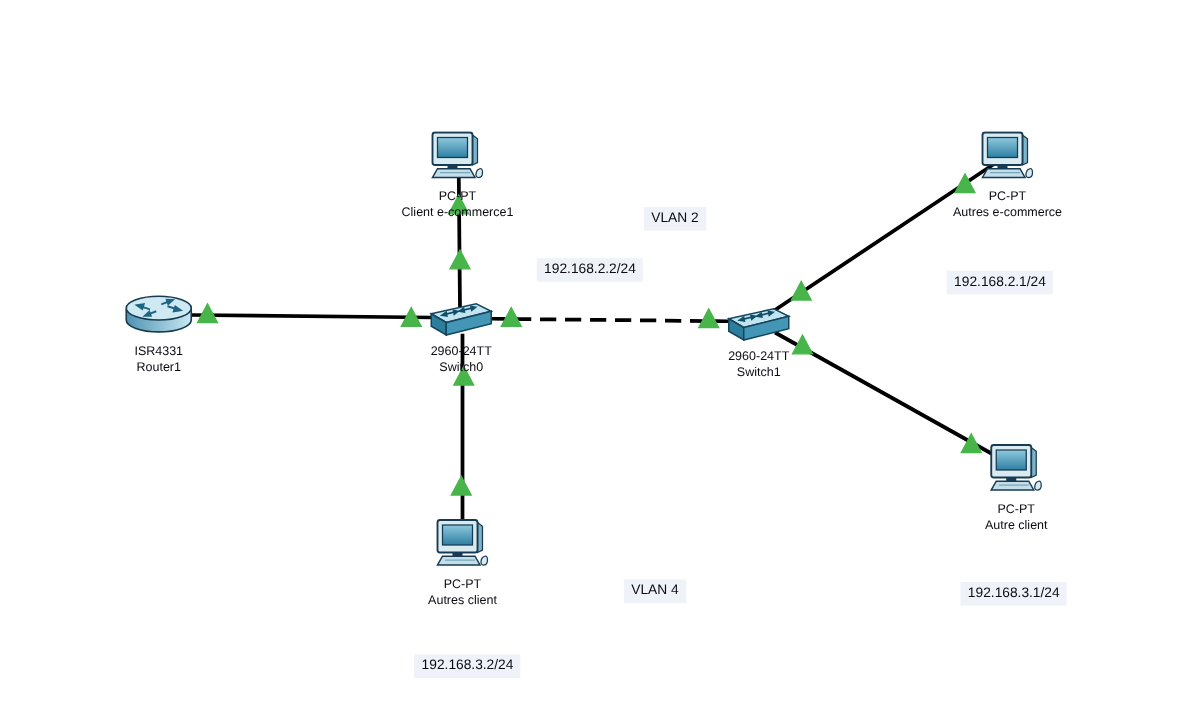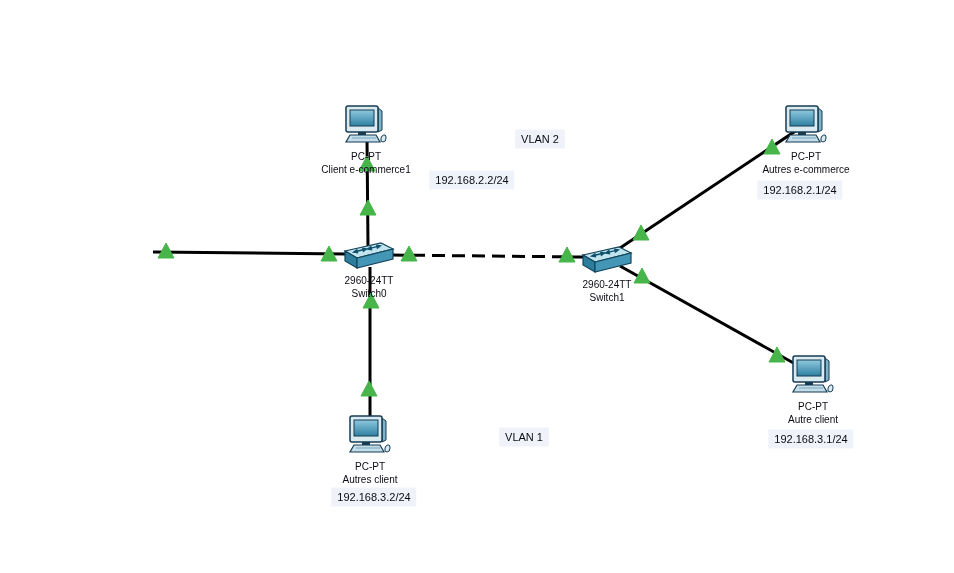--- a/index.html
+++ b/index.html
@@ -12,21 +12,21 @@
     position:absolute;width:170px;display:flex;flex-direction:column;align-items:center;
     text-align:center;
   }
   .device .dev-label{
     font-size:10px;line-height:13px;color:#0b0b14;white-space:nowrap;
   }
   .device .icon-wrap{display:block;}
   .note{
     position:absolute;transform:translate(-50%,-50%);
     background:#eff3f9;color:#0b0b14;font-size:11px;line-height:13px;
-    padding:3px 6px;white-space:nowrap;
+    padding:3px 6px;white-space:nowrap;margin-top:36px;
   }
   .lnk{stroke:#000000;stroke-width:3;}
   .lnk.dashed{stroke-dasharray:13 7;}
   .status-arrow{fill:#47b549;stroke:#47b549;}
 </style>
 </head>
 <body>
 
 <div class="canvas">
 
@@ -58,20 +58,40 @@
       <polygon class="status-arrow" points="368,200 360,215 376,215"></polygon>
       <polygon class="status-arrow" points="371,293 363,308 379,308"></polygon>
       <polygon class="status-arrow" points="369,381 361,396 377,396"></polygon>
       <polygon class="status-arrow" points="641,225 633,240 649,240"></polygon>
       <polygon class="status-arrow" points="772,139 764,154 780,154"></polygon>
       <polygon class="status-arrow" points="642,268 634,283 650,283"></polygon>
       <polygon class="status-arrow" points="777,347 769,362 785,362"></polygon>
     </g>
   </svg>
 
+  <div class="device" style="left:42px;top:234px;">
+    <span class="icon-wrap">
+      <svg width="58" height="36" viewBox="0 0 58 36">
+        <path d="M3,13 L3,22 A26,9.5 0 0 0 55,22 L55,13" fill="url(#rbody)" stroke="#173b52" stroke-width="1.3"></path>
+        <ellipse cx="29" cy="12.5" rx="26" ry="9.5" fill="#cfe9f2" stroke="#173b52" stroke-width="1.3"></ellipse>
+        <g stroke="#1d6683" stroke-width="1.5" fill="#1d6683">
+          <line x1="22" y1="13.5" x2="15" y2="11.3"></line>
+          <polygon points="11.5,10.2 17,9.4 15.8,13.2"></polygon>
+          <line x1="36" y1="11" x2="43" y2="13.2"></line>
+          <polygon points="46.5,14.2 41,15 42.2,11.2"></polygon>
+          <line x1="31" y1="9.5" x2="37" y2="7.2"></line>
+          <polygon points="40.2,6 35.4,5.8 36.6,9.2"></polygon>
+          <line x1="27" y1="15" x2="21" y2="17.3"></line>
+          <polygon points="17.8,18.6 22.6,18.7 21.4,15.3"></polygon>
+        </g>
+      </svg>
+    </span>
+    <div class="dev-label">ISR4331</div>
+    <div class="dev-label">Router1</div>
+  </div>
 
   <div class="device" style="left:284px;top:240px;">
     <span class="icon-wrap">
       <svg width="52" height="30" viewBox="0 0 52 30">
         <polygon points="2,11 38,3 50,9 14,18" fill="#c2e4ee" stroke="#14455c" stroke-width="1.2"></polygon>
         <polygon points="2,11 14,18 14,28 2,21" fill="#2d7d9c" stroke="#14455c" stroke-width="1.2"></polygon>
         <polygon points="14,18 50,9 50,19 14,28" fill="#4496b6" stroke="#14455c" stroke-width="1.2"></polygon>
         <g stroke="#11506b" stroke-width="1.3" fill="#11506b">
           <line x1="13" y1="11.5" x2="21" y2="9.5"></line>
           <polygon points="10.5,12.2 14.5,12.8 13.9,9.8"></polygon>
@@ -164,20 +184,20 @@
         <polygon points="7,30 33,30 37,37 3,37" fill="#c3dde9" stroke="#173b52" stroke-width="1.2"></polygon>
         <line x1="9" y1="33" x2="33" y2="33" stroke="#7aa7bc" stroke-width="1"></line>
         <path d="M39,31 q4,-3 4,2 q0,4 -3,4 q-3,0 -2,-4 z" fill="#d9eaf1" stroke="#173b52" stroke-width="1"></path>
       </svg>
     </span>
     <div class="dev-label">PC-PT</div>
     <div class="dev-label">Autre client</div>
   </div>
 
   <div class="note" style="left:540px;top:139px;">VLAN 2</div>
-  <div class="note" style="left:524px;top:437px;">VLAN 1</div>
+  <div class="note" style="left:524px;top:437px;">VLAN 4</div>
 
   <div class="note" style="left:472px;top:180px;">192.168.2.2/24</div>
   <div class="note" style="left:800px;top:190px;">192.168.2.1/24</div>
   <div class="note" style="left:374px;top:497px;">192.168.3.2/24</div>
   <div class="note" style="left:811px;top:439px;">192.168.3.1/24</div>
 
 </div>
 
 </body></html>

